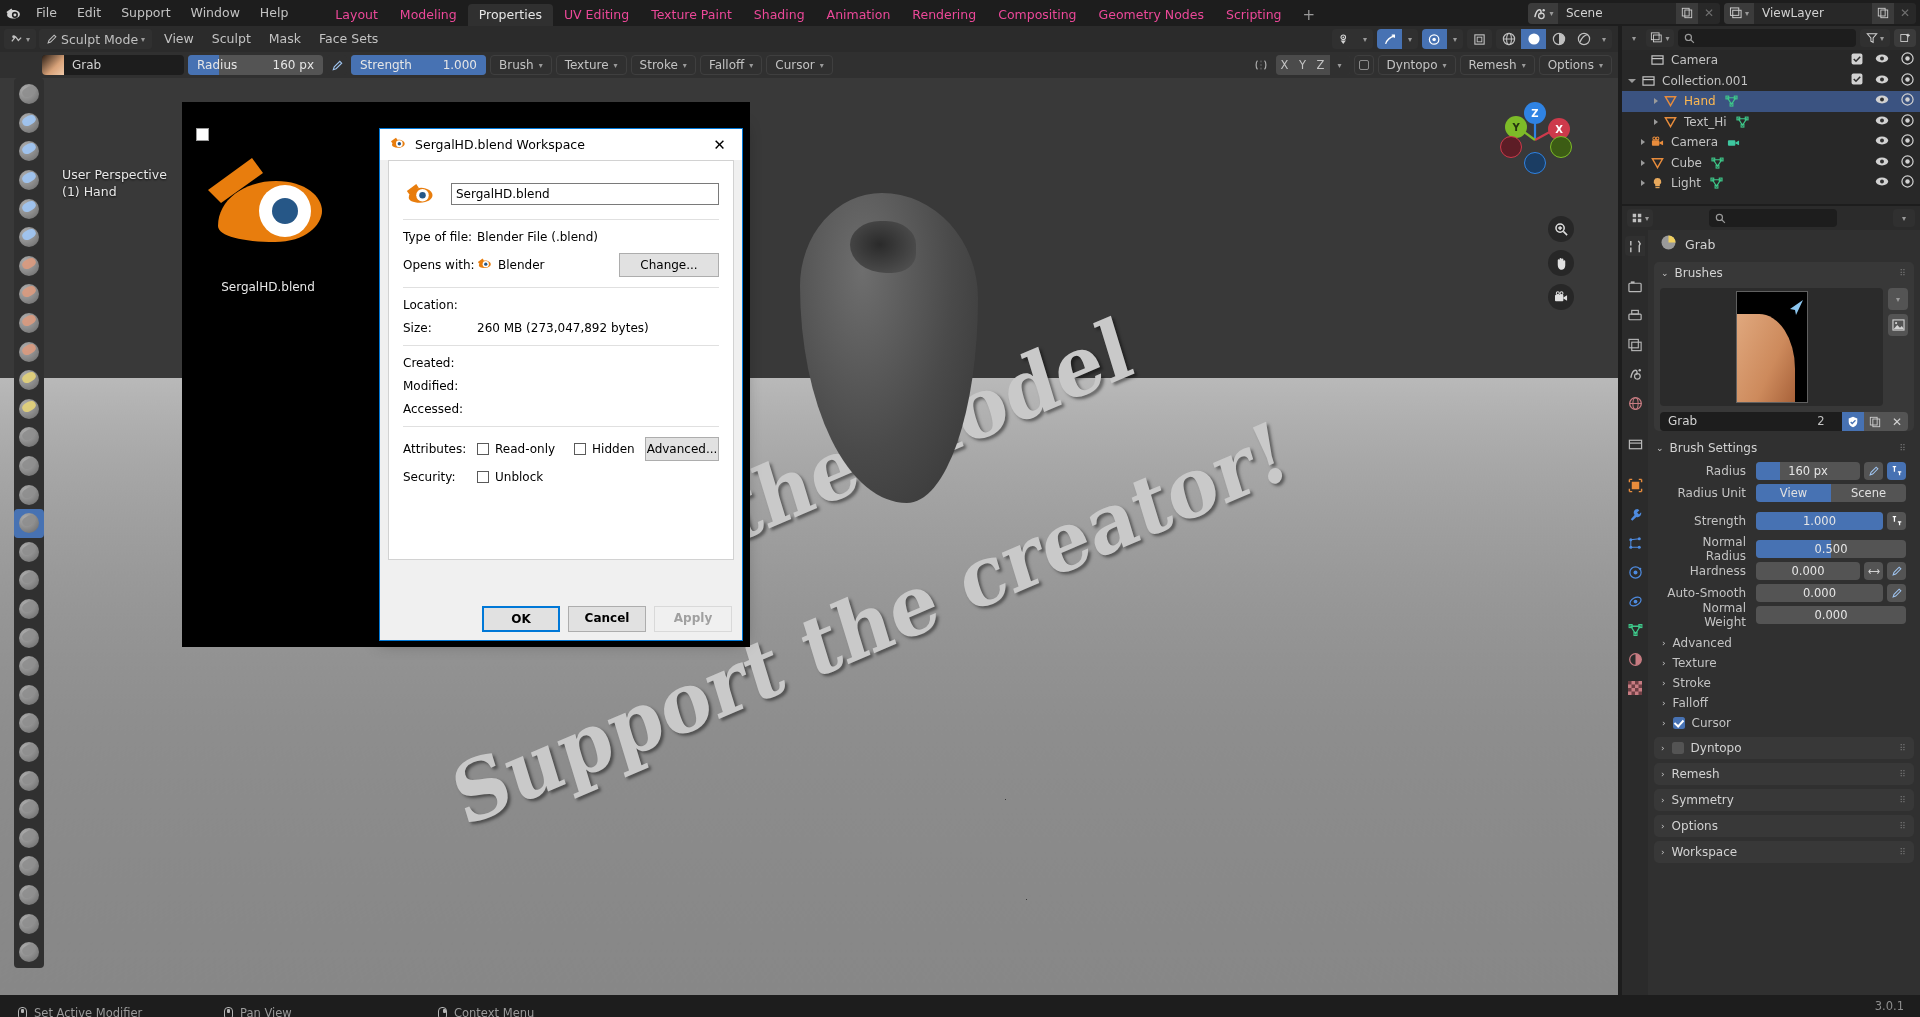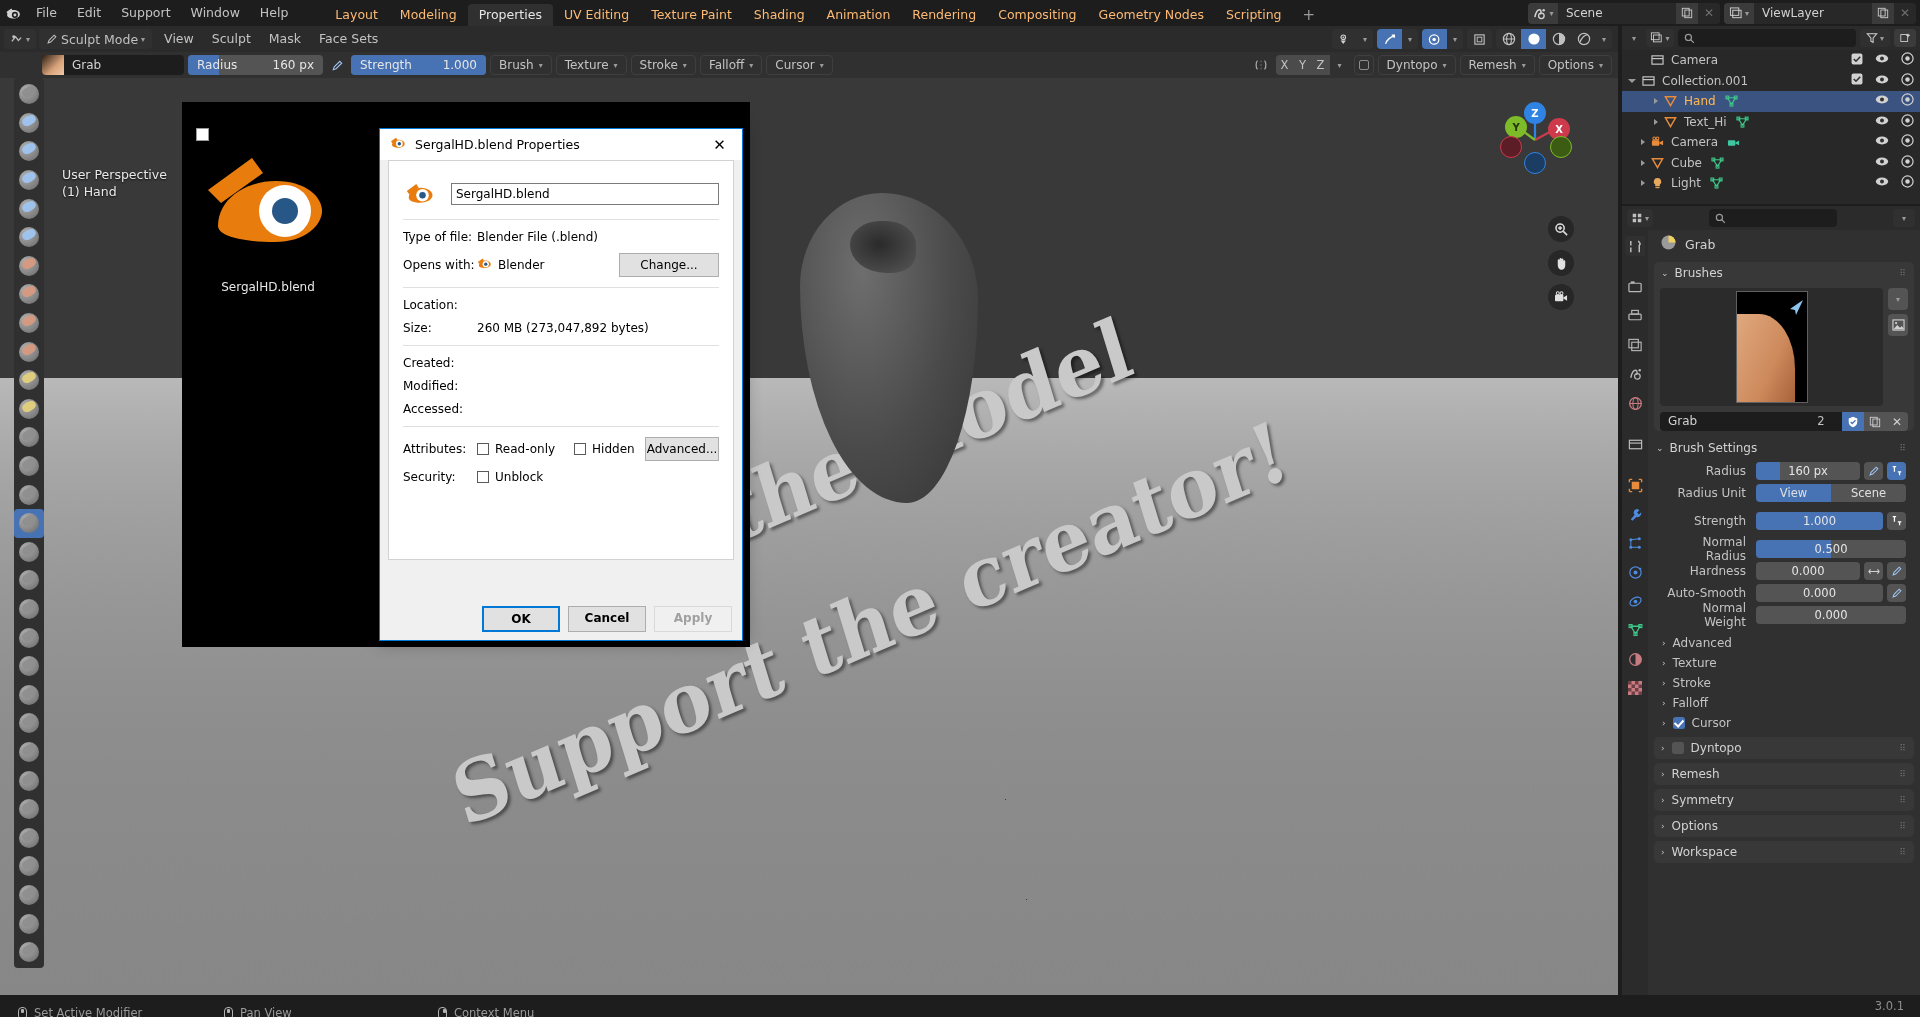--- a/index.html
+++ b/index.html
@@ -6,21 +6,21 @@
   html,body { width:1920px; height:1017px; overflow:hidden; background:#1d1d1d;
     font-family:"DejaVu Sans","Liberation Sans",sans-serif; }
   body { position:relative; }
 
   
   .topbar { position:absolute; left:0; top:0; width:1920px; height:26px; background:#1d1d1d;
             display:flex; align-items:center; }
   .bl-logo { width:26px; height:26px; display:flex; align-items:center; justify-content:center; }
   .menu-item { color:#c3c3c3; font-size:12.5px; padding:0 10px; line-height:26px; white-space:nowrap; }
   .wstabs { display:flex; align-items:flex-end; height:26px; margin-left:26px; }
-  .wstab { color:#fdba74; font-size:12.5px; padding:0 11px; line-height:22px; height:22px;
+  .wstab { color:#ec4899; font-size:12.5px; padding:0 11px; line-height:22px; height:22px;
            border-radius:4px 4px 0 0; white-space:nowrap; align-self:flex-end; }
   .wstab.active { background:#303030; color:#e6e6e6; }
   .wstab-plus { color:#9a9a9a; font-size:15px; padding:0 10px; line-height:22px; }
   .topbar-right { position:absolute; right:4px; top:2px; display:flex; align-items:center; gap:4px; height:22px; }
   .sc-box { display:flex; align-items:center; height:21px; background:#282828; border-radius:4px; overflow:hidden; }
   .sc-ic { width:30px; height:21px; background:#3b3b3b; display:flex; align-items:center; justify-content:center; gap:2px; }
   .sc-name { color:#d2d2d2; font-size:12px; padding:0 10px 0 8px; min-width:118px; line-height:21px; }
   .sc-btn { width:22px; height:21px; background:#3b3b3b; display:flex; align-items:center; justify-content:center; }
   .sc-btn.dim { background:#282828; }
 
@@ -1242,21 +1242,21 @@
 <div class="win-dlg">
   <div class="win-title">
     <span>
       <svg width="16" height="16" viewBox="0 0 24 24">
           <path d="M3 15c0-5 5-8 10-8 5 0 9 3 9 6s-4 6-10 6-9-2-9-4z" fill="#e87d0d"></path>
           <circle cx="14" cy="13" r="5" fill="#fff"></circle>
           <circle cx="14" cy="13" r="2.6" fill="#265787"></circle>
           <path d="M1.5 9.5L9 4l2 3-7.5 5.4z" fill="#e87d0d"></path>
         </svg>
     </span>
-    <span class="t">SergalHD.blend Properties</span>
+    <span class="t">SergalHD.blend Workspace</span>
     <div class="win-close">✕</div>
   </div>
   <div class="win-pane">
     <div class="fname-row">
       <span style="width:34px;display:flex;justify-content:center">
         <svg width="30" height="30" viewBox="0 0 24 24">
             <path d="M3 15c0-5 5-8 10-8 5 0 9 3 9 6s-4 6-10 6-9-2-9-4z" fill="#e87d0d"></path>
             <circle cx="14" cy="13" r="5" fill="#fff"></circle>
             <circle cx="14" cy="13" r="2.6" fill="#265787"></circle>
             <path d="M1.5 9.5L9 4l2 3-7.5 5.4z" fill="#e87d0d"></path>

